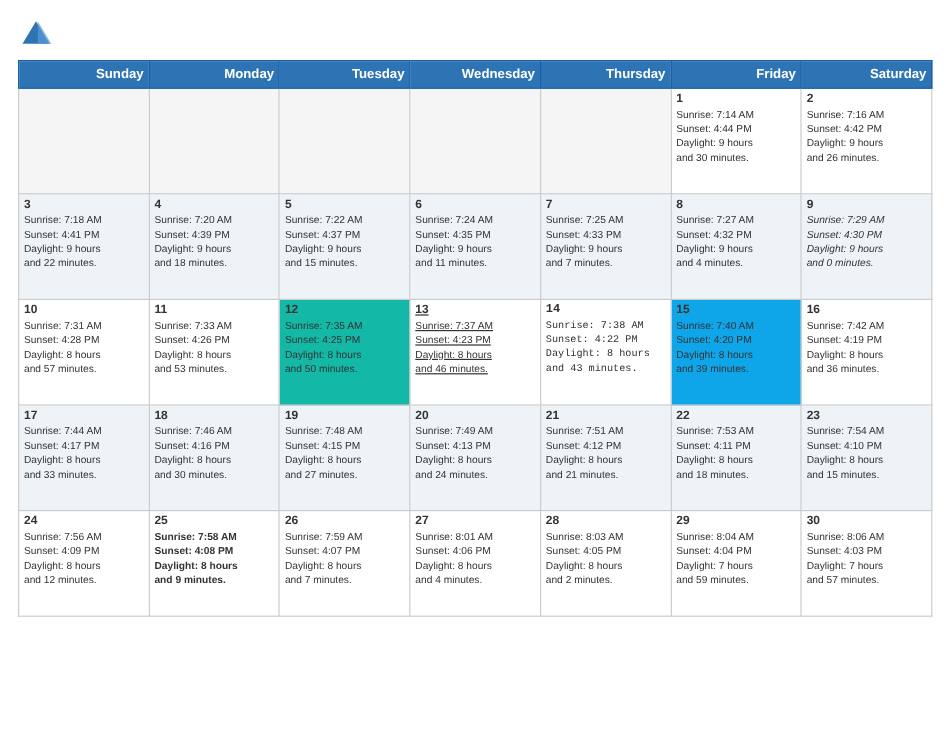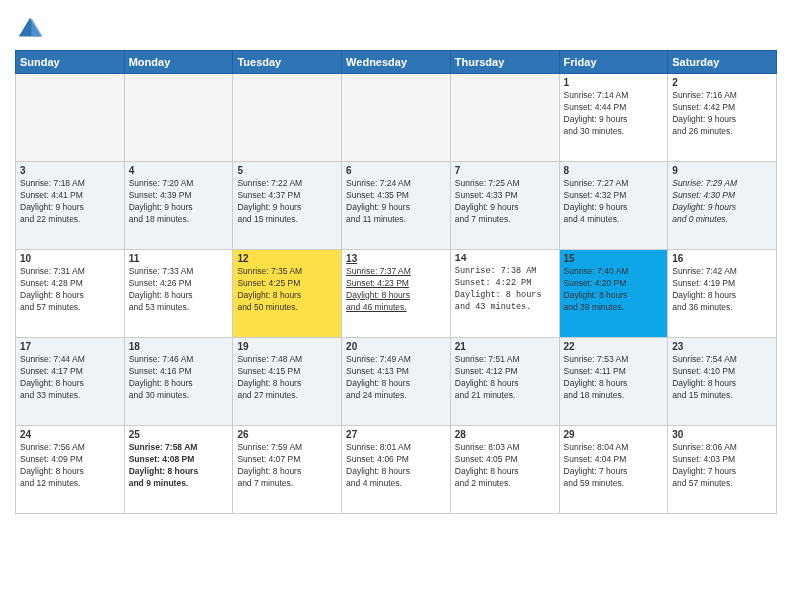--- a/index.html
+++ b/index.html
@@ -60,21 +60,21 @@
       width: 100%;
       border-collapse: collapse;
       table-layout: fixed;
     }
     .calendar th {
       background: #2e74b5;
       color: #fff;
       font-size: 11px;
       font-weight: bold;
       padding: 5px 4px;
-      text-align: left;
+      text-align: right;
       border: 1px solid #1a5fa8;
     }
     .calendar td {
       border: 1px solid #ccc;
       vertical-align: top;
       padding: 3px 4px;
       font-size: 9px;
       color: #333;
       height: 88px;
       background: #fff;
@@ -214,21 +214,21 @@
 Daylight: 8 hours
 and 57 minutes.</div>
           </td>
           <td style="background: rgb(255, 255, 255);">
             <span class="day-num">11</span>
             <div class="day-info" style="white-space: pre-line;">Sunrise: 7:33 AM
 Sunset: 4:26 PM
 Daylight: 8 hours
 and 53 minutes.</div>
           </td>
-          <td style="background: #fde047;">
+          <td style="background: #14b8a6;">
             <span class="day-num">12</span>
             <div class="day-info" style="white-space: pre-line;">Sunrise: 7:35 AM
 Sunset: 4:25 PM
 Daylight: 8 hours
 and 50 minutes.</div>
           </td>
           <td style="background: rgb(255, 255, 255); text-decoration: underline;">
             <span class="day-num">13</span>
             <div class="day-info" style="white-space: pre-line;">Sunrise: 7:37 AM
 Sunset: 4:23 PM

